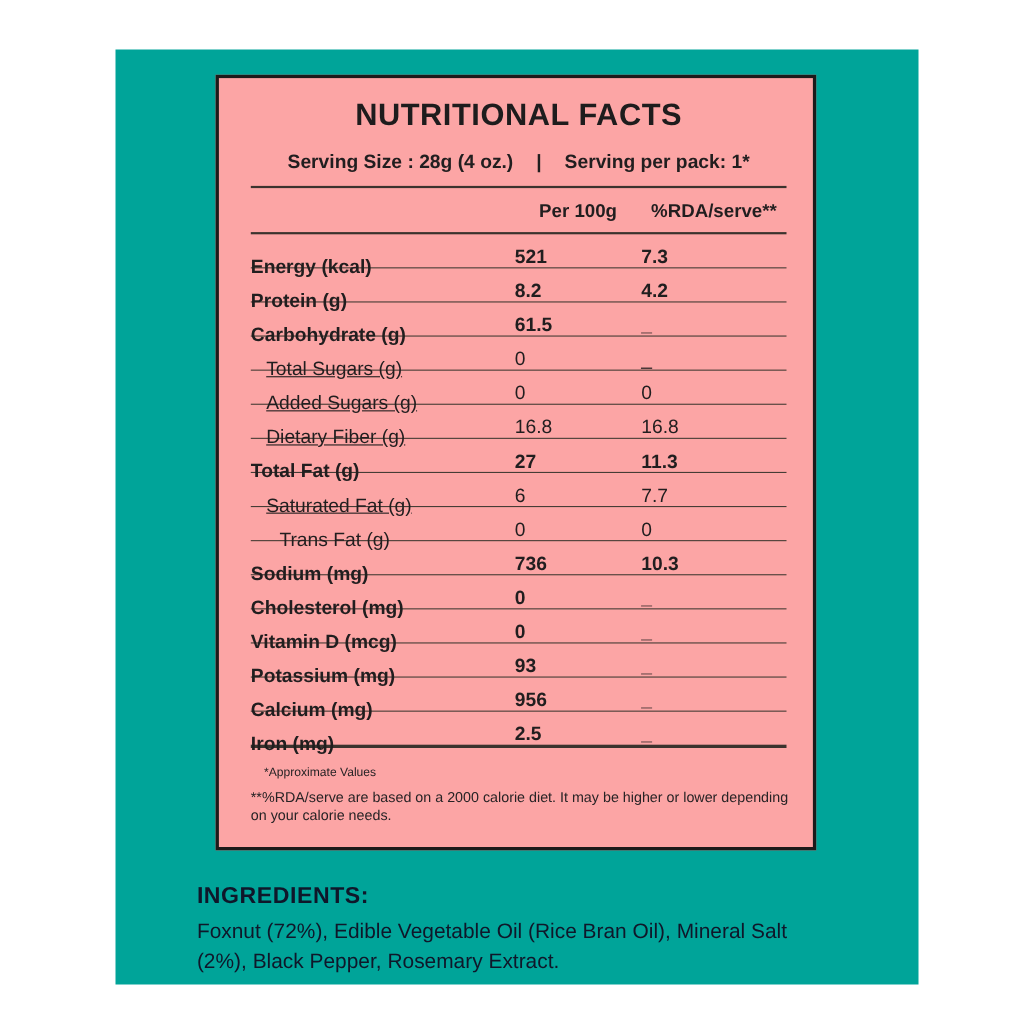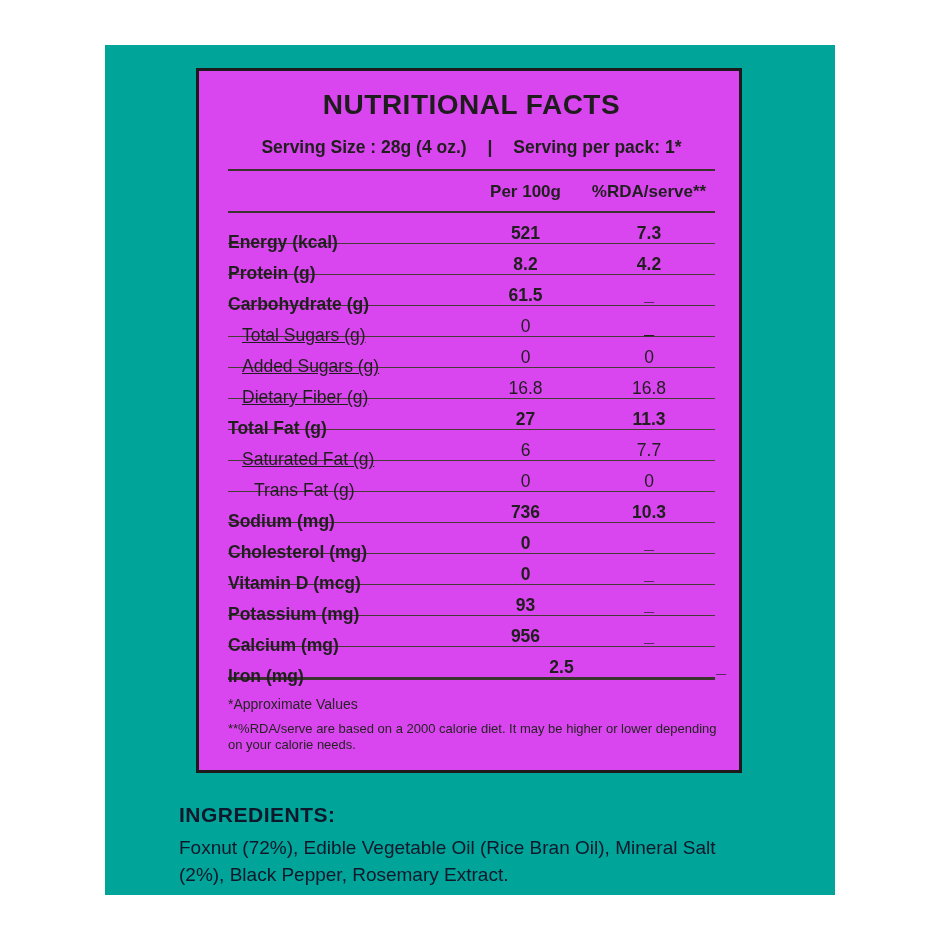--- a/index.html
+++ b/index.html
@@ -7,21 +7,21 @@
     width:940px;height:940px;position:relative;background:#ffffff;
     font-family:"Liberation Sans", sans-serif;
     -webkit-font-smoothing:antialiased;
   }
   .teal-card{
     position:absolute;left:105px;top:45px;width:730px;height:850px;
     background:#00a499;
   }
   .panel{
     position:absolute;left:91px;top:23px;width:540px;height:699px;
-    background:#d946ef;border:3px solid #1c1a1a;color:#211e1f;
+    background:#fca5a5;border:3px solid #1c1a1a;color:#211e1f;
     box-sizing:content-box;
   }
   .panel-inner{padding:0 24px 0 29px;}
   .title{
     text-align:center;font-size:28px;font-weight:bold;letter-spacing:0.5px;
     padding-top:18px;line-height:32px;color:#1e1c1d;
   }
   .serving-line{
     text-align:center;font-size:17.5px;font-weight:bold;margin-top:16px;
     padding-bottom:11px;border-bottom:2px solid #3b332e;white-space:nowrap;
@@ -29,29 +29,29 @@
   .serving-sep{display:inline-block;margin:0 16px;font-weight:bold;}
   .grid-cols{display:grid;grid-template-columns:240px 115px 132px;align-items:center;}
   .col-head{
     font-size:17px;font-weight:bold;padding:11px 0 9px 0;
     border-bottom:2px solid #3b332e;
   }
   .col-head .c{text-align:center;}
   .nrow{
     height:30px;border-bottom:1.5px solid #463c35;font-size:17.5px;
   }
-  .nrow:last-of-type{border-bottom:3px solid #3b332e;gap:36px;}
+  .nrow:last-of-type{border-bottom:3px solid #3b332e;}
   .nrow .label{font-weight:bold;margin-top:19px;}
   .nrow.sub .label{font-weight:normal;}
-  .nrow .val{text-align:center;font-weight:600;}
+  .nrow .val{font-weight:600;}
   .nrow.sub .val{font-weight:normal;}
   .indent-1 .label{padding-left:14px;text-decoration:underline;}
   .indent-2 .label{padding-left:26px;}
   .footnotes{margin-top:16px;color:#272325;}
-  .fn1{font-size:14px;}
+  .fn1{font-size:11px;margin-left:12px;}
   .fn2{font-size:13px;margin-top:9px;line-height:16px;width:505px;}
   .ingredients{
     position:absolute;left:74px;top:758px;width:560px;color:#0f172a;
   }
   .ing-heading{font-size:21px;font-weight:bold;letter-spacing:0.5px;}
   .ing-text{font-size:19px;line-height:27px;margin-top:7px;width:548px;}
 </style>
 </head>
 <body>
 

